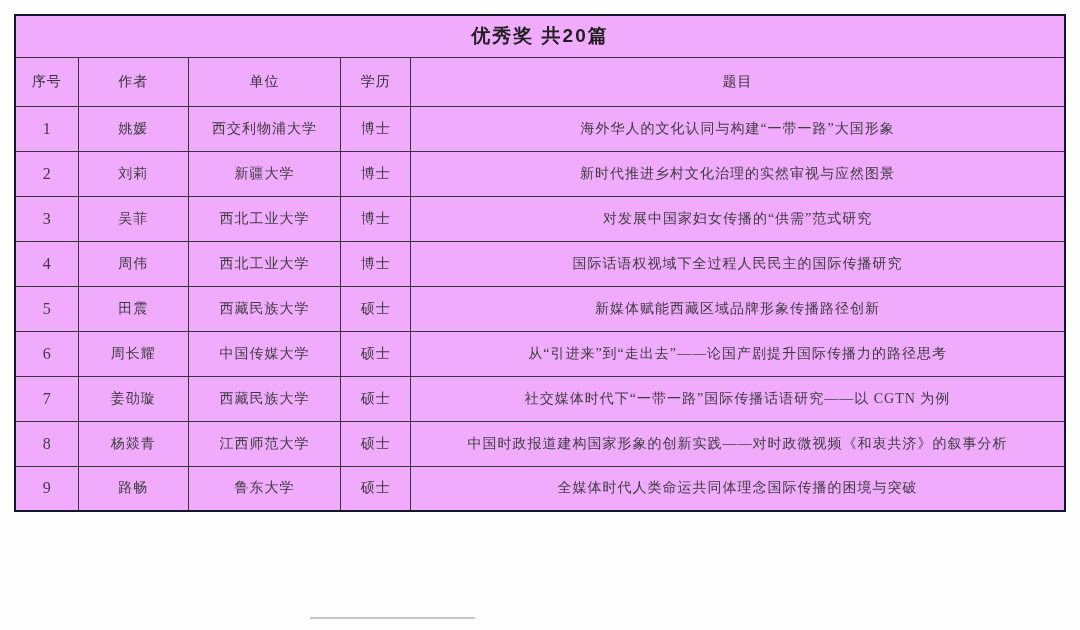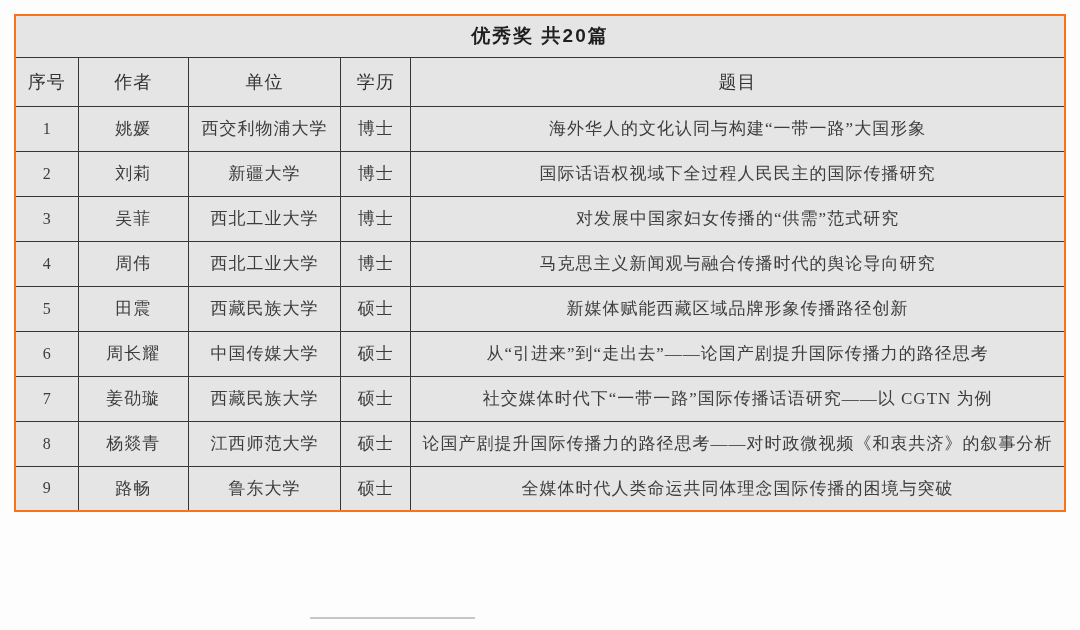--- a/index.html
+++ b/index.html
@@ -13,48 +13,48 @@
     color: #3a3a3a;
     overflow: hidden;
   }
   table.awards-table {
     position: absolute;
     left: 14px;
     top: 14px;
     width: 1052px;
     border-collapse: collapse;
     table-layout: fixed;
-    background: #e5e5e5;
-    border: 2px solid #f97316;
+    background: #f0abfc;
+    border: 2px solid #0f172a;
   }
   table.awards-table th,
   table.awards-table td {
     border: 1px solid #363636;
     text-align: center;
     vertical-align: middle;
     padding: 2px 6px;
     font-weight: normal;
     letter-spacing: 1px;
   }
   tr.title-row th {
     height: 42px;
     font-family: "Liberation Sans", "DejaVu Sans", sans-serif;
     font-weight: bold;
     font-size: 19px;
     color: #1f1f1f;
     letter-spacing: 2px;
   }
   tr.header-row th {
     height: 49px;
-    font-size: 18px;
+    font-size: 14px;
     color: #333333;
   }
   tr.data-row td {
     height: 45px;
-    font-size: 17px;
+    font-size: 14px;
     color: #3d3d3d;
   }
   tr.data-row td.c-no { font-size: 16px; letter-spacing: 0; }
   .crop-line {
     position: absolute;
     left: 310px;
     top: 617px;
     width: 165px;
     height: 2px;
     background: #c7c7c7;
@@ -90,35 +90,35 @@
           <td class="c-author">姚媛</td>
           <td class="c-org">西交利物浦大学</td>
           <td class="c-degree">博士</td>
           <td class="c-title">海外华人的文化认同与构建“一带一路”大国形象</td>
         </tr>
         <tr class="data-row">
           <td class="c-no">2</td>
           <td class="c-author">刘莉</td>
           <td class="c-org">新疆大学</td>
           <td class="c-degree">博士</td>
-          <td class="c-title">国际话语权视域下全过程人民民主的国际传播研究</td>
+          <td class="c-title">新时代推进乡村文化治理的实然审视与应然图景</td>
         </tr>
         <tr class="data-row">
           <td class="c-no">3</td>
           <td class="c-author">吴菲</td>
           <td class="c-org">西北工业大学</td>
           <td class="c-degree">博士</td>
           <td class="c-title">对发展中国家妇女传播的“供需”范式研究</td>
         </tr>
         <tr class="data-row">
           <td class="c-no">4</td>
           <td class="c-author">周伟</td>
           <td class="c-org">西北工业大学</td>
           <td class="c-degree">博士</td>
-          <td class="c-title">马克思主义新闻观与融合传播时代的舆论导向研究</td>
+          <td class="c-title">国际话语权视域下全过程人民民主的国际传播研究</td>
         </tr>
         <tr class="data-row">
           <td class="c-no">5</td>
           <td class="c-author">田震</td>
           <td class="c-org">西藏民族大学</td>
           <td class="c-degree">硕士</td>
           <td class="c-title">新媒体赋能西藏区域品牌形象传播路径创新</td>
         </tr>
         <tr class="data-row">
           <td class="c-no">6</td>
@@ -132,21 +132,21 @@
           <td class="c-author">姜劭璇</td>
           <td class="c-org">西藏民族大学</td>
           <td class="c-degree">硕士</td>
           <td class="c-title">社交媒体时代下“一带一路”国际传播话语研究——以 CGTN 为例</td>
         </tr>
         <tr class="data-row">
           <td class="c-no">8</td>
           <td class="c-author">杨燚青</td>
           <td class="c-org">江西师范大学</td>
           <td class="c-degree">硕士</td>
-          <td class="c-title">论国产剧提升国际传播力的路径思考——对时政微视频《和衷共济》的叙事分析</td>
+          <td class="c-title">中国时政报道建构国家形象的创新实践——对时政微视频《和衷共济》的叙事分析</td>
         </tr>
         <tr class="data-row">
           <td class="c-no">9</td>
           <td class="c-author">路畅</td>
           <td class="c-org">鲁东大学</td>
           <td class="c-degree">硕士</td>
           <td class="c-title">全媒体时代人类命运共同体理念国际传播的困境与突破</td>
         </tr>
       </tbody>
   </table>

